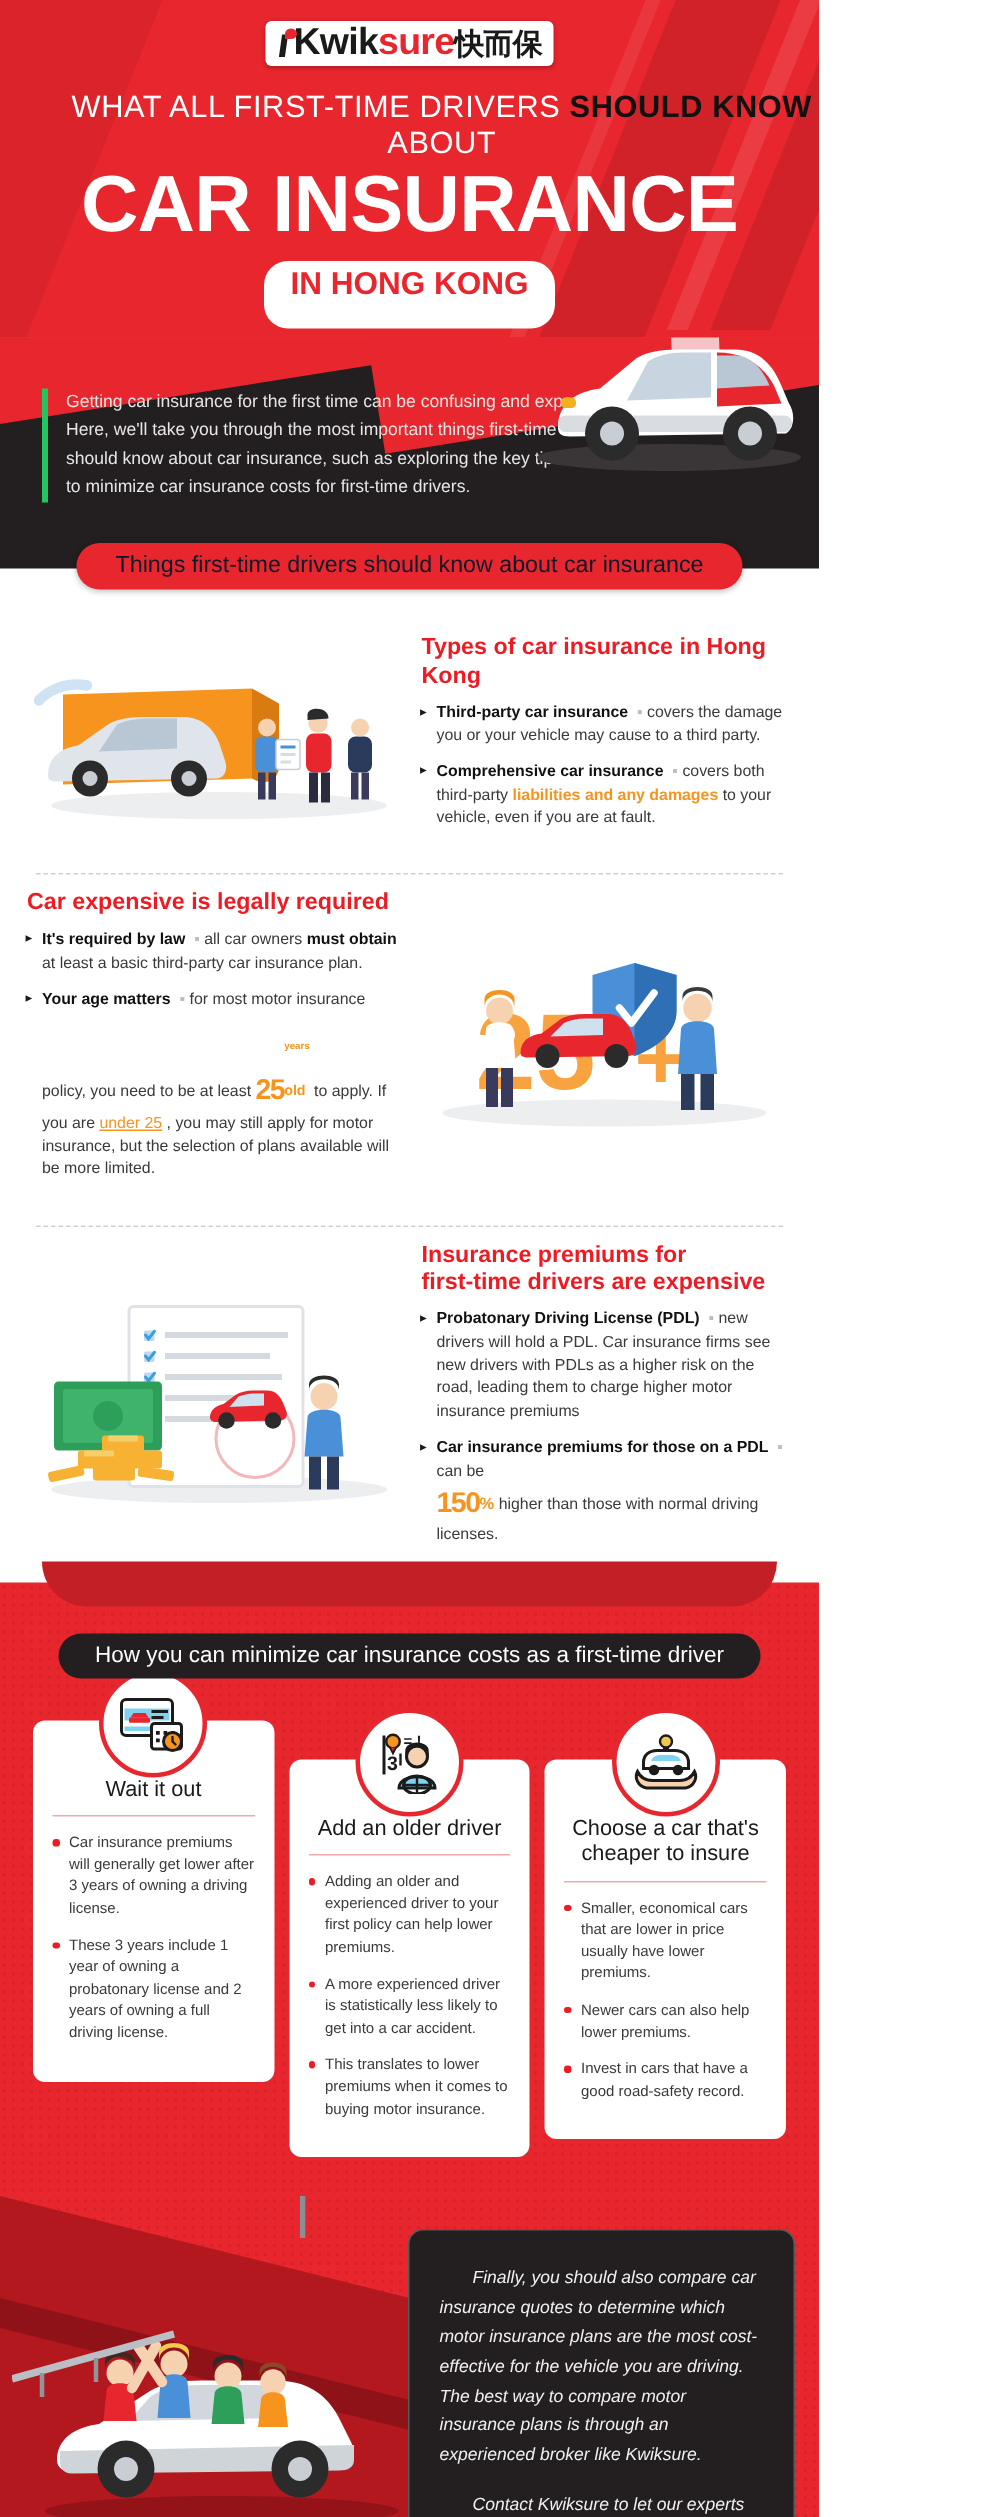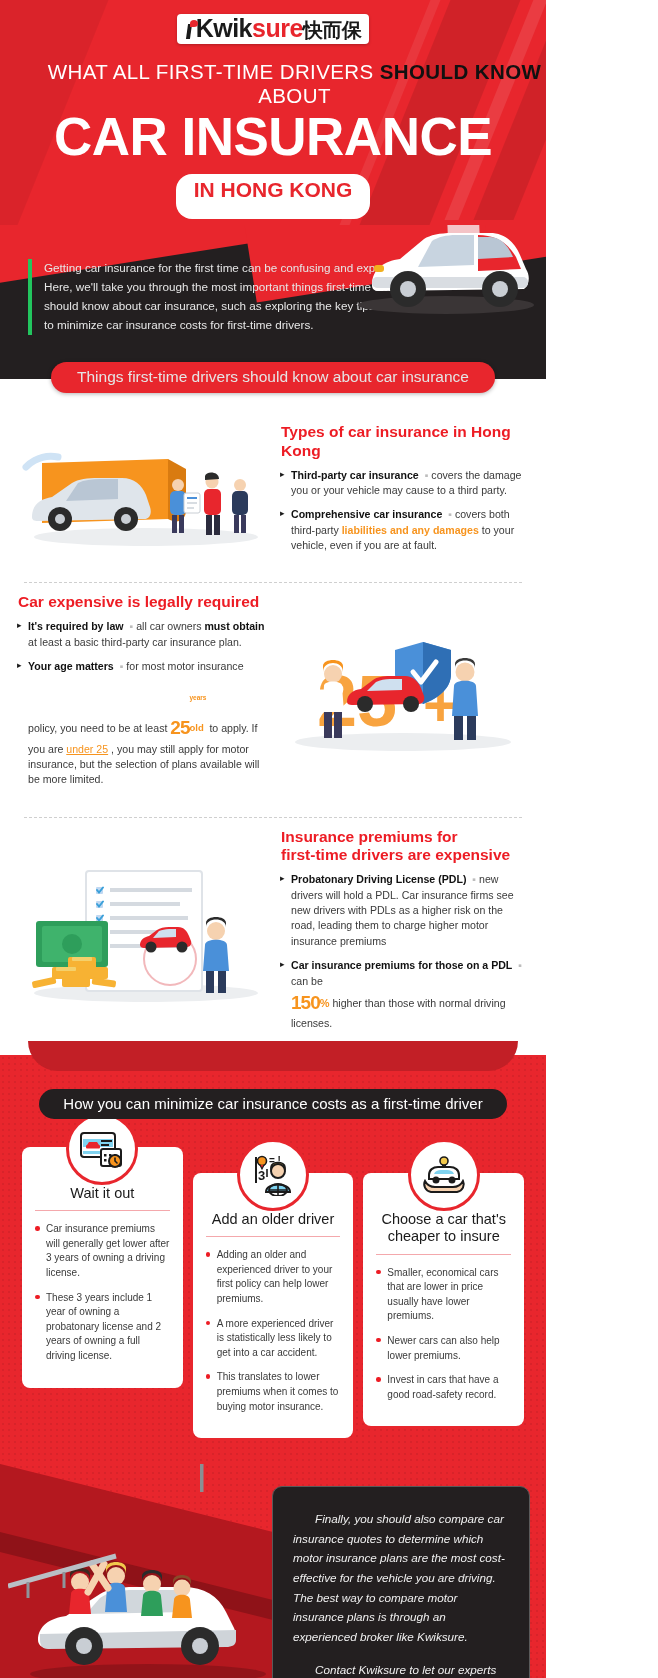--- a/index.html
+++ b/index.html
@@ -88,21 +88,21 @@
     border-left:4px solid #22c55e;
     color:#e6e6e6; font-size:11.7px; line-height:1.62; max-width:392px;
   }
   
   .hero-car { position:absolute; right:8px; top:-48px; z-index:5; width:210px; height:150px; }
 
   
   .banner-band { position:relative; background:#fff; height:0; }
   .banner {
     position:absolute; left:50%; transform:translateX(-50%); top:-17px;
-    background:#e8262d; color:#e5e5e5; border-radius:18px;
+    background:#e8262d; color:#0f172a; border-radius:18px;
     font-size:15.5px; font-weight:500; padding:6px 26px 7px; white-space:nowrap;
     z-index:20; box-shadow:0 1px 4px rgba(0,0,0,.3);
   }
 
   
   .white-zone { background:#fff; padding:34px 0 0 0; }
   .row { display:flex; align-items:center; padding:10px 18px 14px; gap:8px; }
   .row.rev { flex-direction:row-reverse; }
   .row .art { width:255px; flex:0 0 255px; }
   .row .copy { flex:1; }

